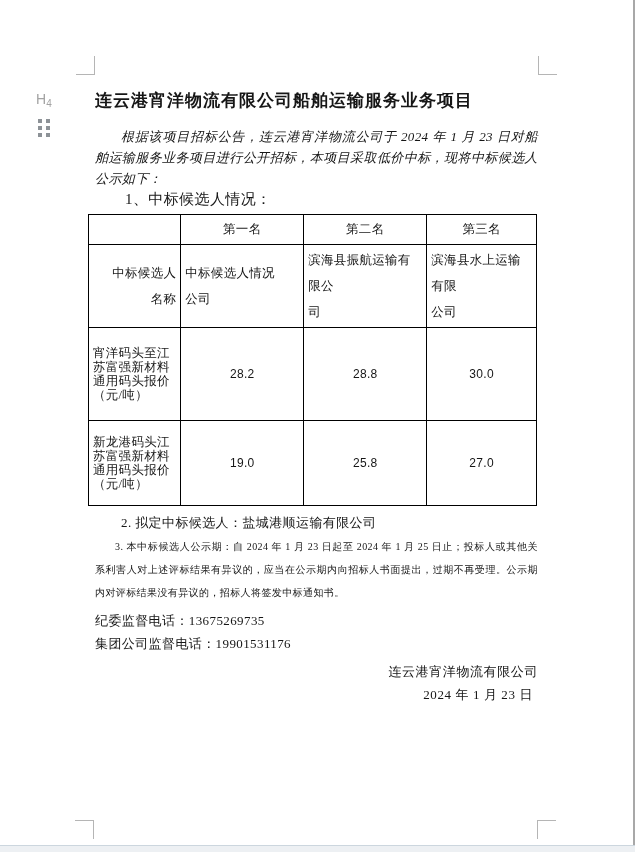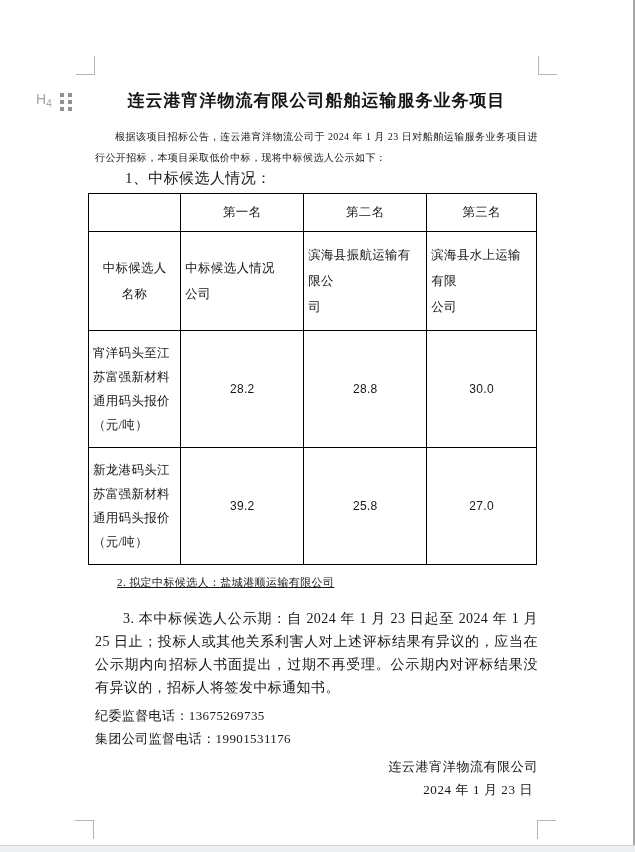--- a/index.html
+++ b/index.html
@@ -15,50 +15,50 @@
 
   
   .crop { position:absolute; width:19px; height:19px; }
   .crop.tl { left:76px; top:56px;  border-right:1px solid #b5b5b5; border-bottom:1px solid #b5b5b5; }
   .crop.tr { left:538px; top:56px; border-left:1px solid #b5b5b5;  border-bottom:1px solid #b5b5b5; }
   .crop.bl { left:75px; top:820px; border-right:1px solid #b5b5b5; border-top:1px solid #b5b5b5; }
   .crop.br { left:537px; top:820px; border-left:1px solid #b5b5b5;  border-top:1px solid #b5b5b5; }
 
   
   .gutter { position:absolute; left:36px; top:92px; display:flex; align-items:center; gap:8px;
-            color:#a3a3a3; font-family:"Liberation Sans", sans-serif; }
+            color:#a3a3a3; font-family:"Liberation Sans", sans-serif;flex-direction:column; }
   .h-tag { font-size:14px; line-height:14px; }
   .h-tag .lvl { font-size:10px; vertical-align:-3px; }
   .dots { display:grid; grid-template-columns:repeat(2,4px); grid-auto-rows:4px; gap:3px 4px; cursor:grab; }
   .dots i { width:4px; height:4px; background:#8d9297; display:block; }
 
   
   .content { position:absolute; left:95px; top:90px; width:443px; }
-  .title    { font-size:17px; font-weight:bold; text-align:center; letter-spacing:1px; line-height:22px; }
+  .title    { font-size:17px; font-weight:bold; letter-spacing:1px; line-height:22px; }
   .subtitle { font-size:15px; font-weight:bold; text-align:center; letter-spacing:1.5px;
               line-height:21px; margin-top:39px; }
-  .para  { font-size:10px; line-height:21px; text-indent:2em; text-align:justify; letter-spacing:0.4px; }
+  .para  { font-size:13px; line-height:21px; text-indent:2em; text-align:justify; letter-spacing:0.4px;font-style:italic; }
   .para1 { margin-top:14px; }
   .item1 { font-size:15px; line-height:21px; text-indent:2em; letter-spacing:0.4px; }
 
   table.bid { border-collapse:collapse; table-layout:fixed; width:449px; margin-left:-7px; margin-top:4px;
               font-size:12.5px; }
-  table.bid td { border:1px solid #000; vertical-align:middle; padding:10px 4px; letter-spacing:0.3px; }
+  table.bid td { border:1px solid #000; vertical-align:middle; padding:2px 4px; letter-spacing:0.3px; }
   td.c0 { width:90px; } td.c1 { width:120px; } td.c2 { width:120px; } td.c3 { width:107px; }
   tr.r-head td { height:30px; text-align:center; }
   tr.r-name td { height:53px; text-align:left; line-height:26px; white-space:pre-line; }
   tr.r-p1  td  { height:93px; }
   tr.r-p2  td  { height:85px; }
-  td.rowlab { text-align:left; line-height:24px; white-space:pre-line; padding-left:5px; }
-  tr.r-name td.rowlab { text-align:center; line-height:26px; }
+  td.rowlab { text-align:left; line-height:14px; white-space:pre-line; padding-left:5px; }
+  tr.r-name td.rowlab { text-align:right; line-height:26px; }
   td.num { text-align:center; font-family:"Liberation Sans", sans-serif; font-size:12px; }
 
-  .item2 { font-size:11px; line-height:22px; text-indent:2em; letter-spacing:0.4px; margin-top:6px;text-decoration:underline; }
-  .para3 { font-size:14px; line-height:23px; text-indent:2em; text-align:justify;
-           letter-spacing:0.4px; margin-top:14px; }
+  .item2 { font-size:13px; line-height:22px; text-indent:2em; letter-spacing:0.4px; margin-top:6px; }
+  .para3 { font-size:10px; line-height:23px; text-indent:2em; text-align:justify;
+           letter-spacing:0.4px; margin-top:1px; }
   .phones { margin-top:5px; font-size:13px; line-height:23px; letter-spacing:0.4px; }
   .sign-block { margin-top:5px; text-align:right; font-size:13px; line-height:23px; letter-spacing:0.6px; }
   .sign-block .date-line { padding-right:5px; }
 </style>
 </head>
 <body>
 
 <div class="page">
 
   <div class="crop tl"></div>
@@ -110,21 +110,21 @@
 （元/吨）</td>
           <td class="c1 num">28.2</td>
           <td class="c2 num">28.8</td>
           <td class="c3 num">30.0</td>
         </tr>
         <tr class="r-p2">
           <td class="c0 rowlab">新龙港码头江
 苏富强新材料
 通用码头报价
 （元/吨）</td>
-          <td class="c1 num">39.2</td>
+          <td class="c1 num">19.0</td>
           <td class="c2 num">25.8</td>
           <td class="c3 num">27.0</td>
         </tr>
       </tbody>
     </table>
 
     <p class="item2">2. 拟定中标候选人：盐城港顺运输有限公司</p>
     <p class="para3">3. 本中标候选人公示期：自 2024 年 1 月 23 日起至 2024 年 1 月 25 日止；投标人或其他关系利害人对上述评标结果有异议的，应当在公示期内向招标人书面提出，过期不再受理。公示期内对评标结果没有异议的，招标人将签发中标通知书。</p>
 
     <div class="phones">

